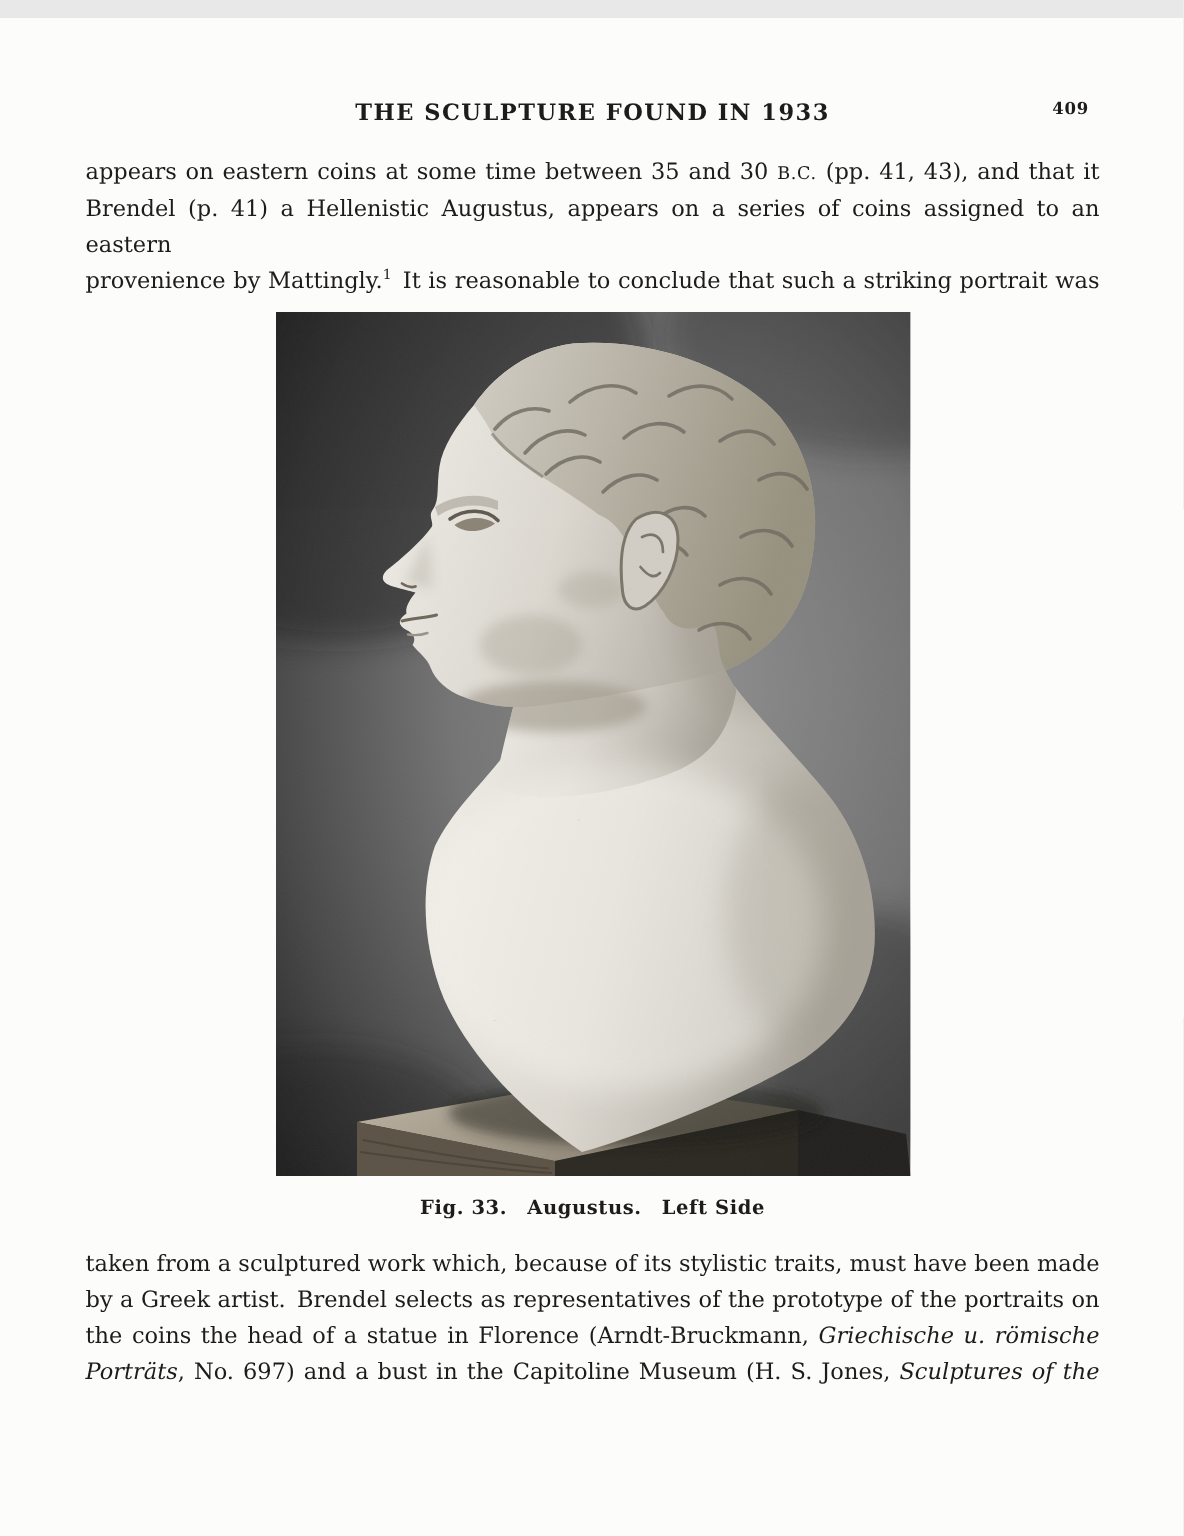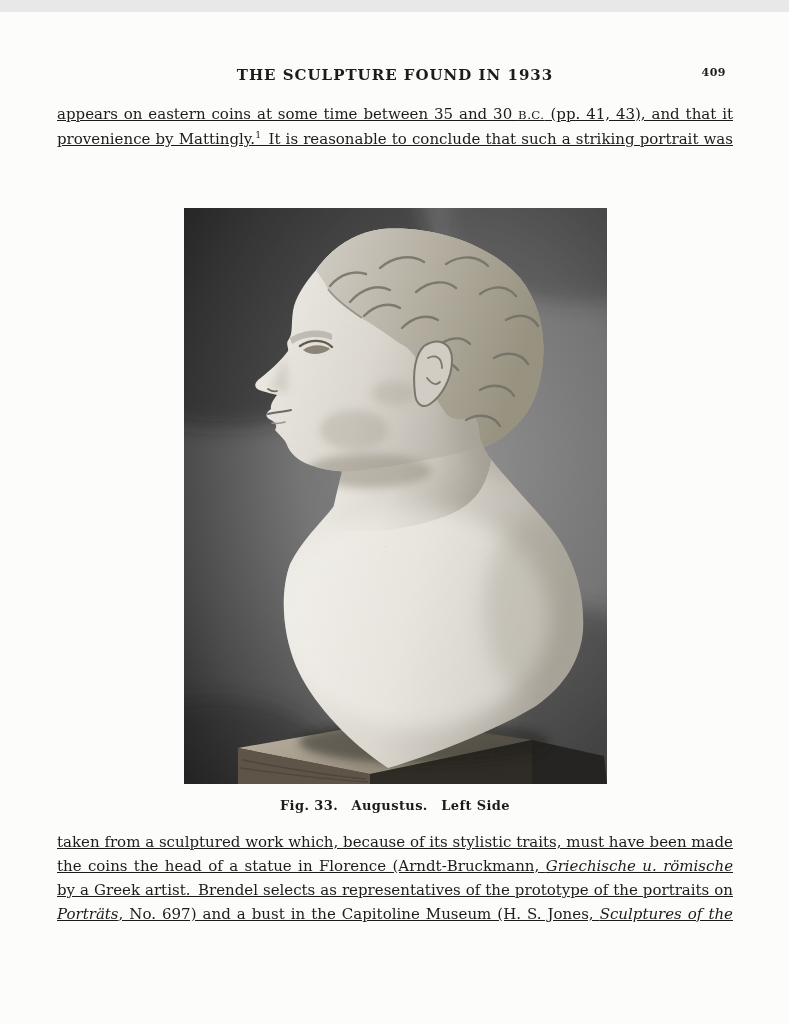--- a/index.html
+++ b/index.html
@@ -16,21 +16,21 @@
     position:absolute;top:54px;left:57px;width:676px;height:20px;
   }
   .header .title{
     position:absolute;left:0;right:0;text-align:center;
     font-weight:bold;font-size:15px;letter-spacing:1px;
   }
   .header .pagenum{
     position:absolute;right:7px;top:0;
     font-weight:bold;font-size:11px;letter-spacing:.5px;
   }
-  .bodyblock{position:absolute;left:57px;width:676px;font-size:15px;text-decoration:underline;}
+  .bodyblock{position:absolute;left:57px;width:676px;font-size:15px;}
   .p1{top:90px;}
   .p2{top:818px;}
   .tline{
     line-height:24px;
     text-align:justify;
     text-align-last:justify;
     white-space:nowrap;
   }
   .tline span{white-space:normal;}
   .smallcaps{font-size:.78em;letter-spacing:.04em;}
@@ -55,20 +55,21 @@
 
 <div class="page">
 
   <div class="header">
     <div class="title">THE SCULPTURE FOUND IN 1933</div>
     <div class="pagenum">409</div>
   </div>
 
   <div class="bodyblock p1">
     <div class="tline"><span>appears on eastern coins at some time between 35 and 30 </span><span class="smallcaps">B.C.</span><span> (pp. 41, 43), and that it</span></div>
+    <div class="tline"><span>Brendel (p. 41) a Hellenistic Augustus, appears on a series of coins assigned to an eastern</span></div>
     <div class="tline"><span>provenience by Mattingly.</span><span class="sup">1</span><span> It is reasonable to conclude that such a striking portrait was</span></div>
   </div>
 
   <div class="figure">
     
     <svg class="photo" viewBox="0 0 423 576" role="img" aria-label="Black-and-white photograph of a marble portrait bust of Augustus seen in left profile, resting on a wooden plinth against a gray ground">
       <defs>
         <radialGradient id="bgGrad" cx="66%" cy="44%" r="85%">
           <stop offset="0" stop-color="#8e8e8e"></stop>
           <stop offset="0.45" stop-color="#747474"></stop>
@@ -189,19 +190,19 @@
       </g>
 
       <rect x="0" y="0" width="423" height="576" filter="url(#grain)" opacity="0.1"></rect>
     </svg>
   </div>
 
   <div class="caption">Fig. 33. Augustus. Left Side</div>
 
   <div class="bodyblock p2">
     <div class="tline"><span>taken from a sculptured work which, because of its stylistic traits, must have been made</span></div>
+    <div class="tline"><span>by a Greek artist. Brendel selects as representatives of the prototype of the portraits on</span></div>
     <div class="tline"><span>the coins the head of a statue in Florence (Arndt-Bruckmann, </span><span class="italic">Griechische u. römische</span></div>
-    <div class="tline"><span>by a Greek artist. Brendel selects as representatives of the prototype of the portraits on</span></div>
     <div class="tline"><span class="italic">Porträts</span><span>, No. 697) and a bust in the Capitoline Museum (H. S. Jones, </span><span class="italic">Sculptures of the</span></div>
   </div>
 
 
 </div>
 
 </body></html>

